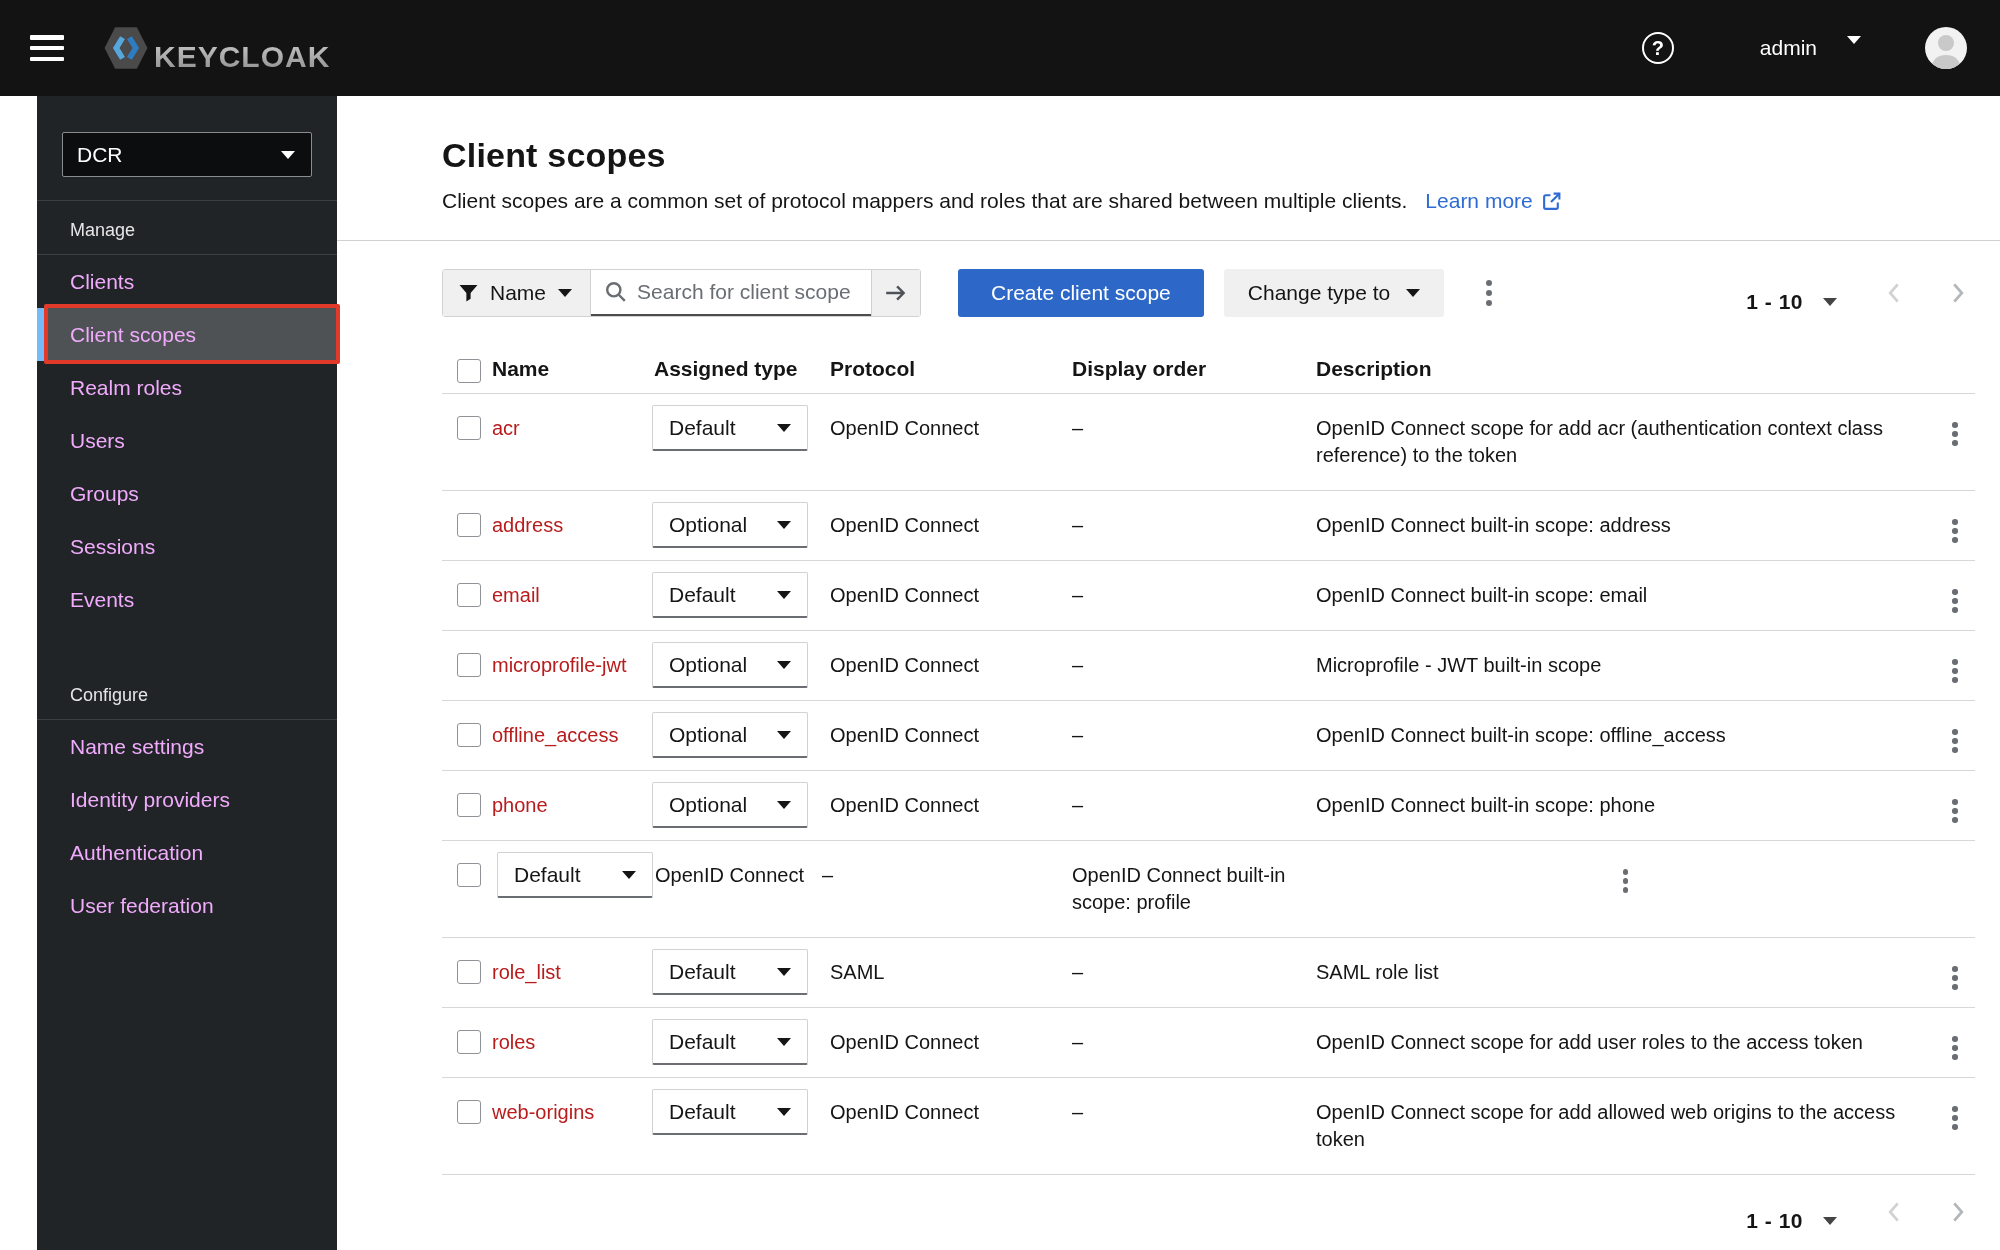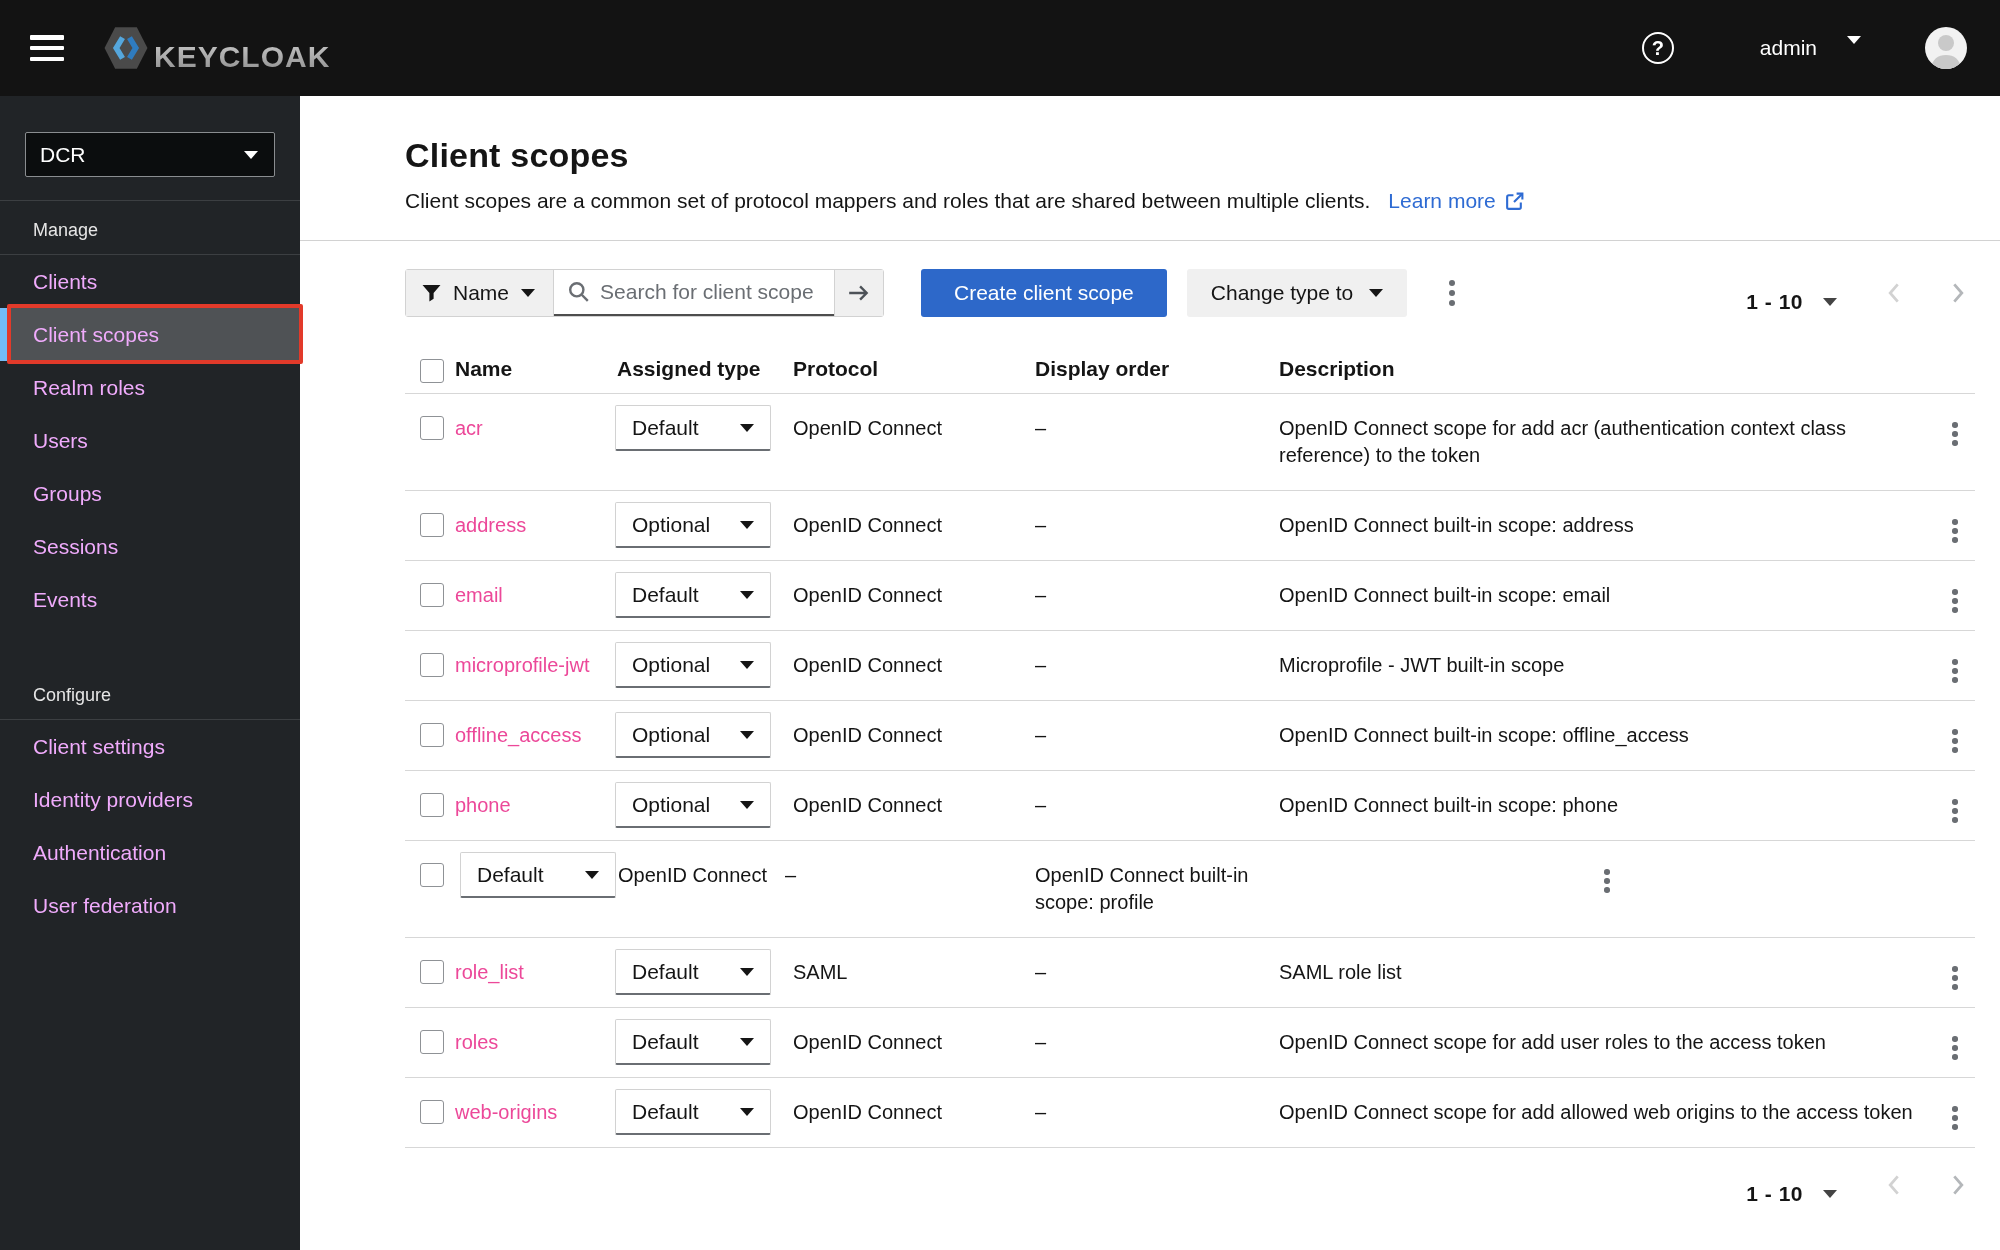--- a/index.html
+++ b/index.html
@@ -14,21 +14,21 @@
   .brand-text { color:#a9a9a9; font-size:30px; font-weight:700; letter-spacing:1px; background:linear-gradient(180deg,#c9c9c9,#8d8d8d); -webkit-background-clip:text; background-clip:text; -webkit-text-fill-color:transparent; }
   .topbar-right { margin-left:auto; display:flex; align-items:center; }
   .help-icon { width:32px; height:32px; border:2.5px solid #fff; border-radius:50%; color:#fff; font-size:20px; font-weight:700; display:flex; align-items:center; justify-content:center; margin-right:86px; cursor:pointer; }
   .user-menu { display:flex; gap:30px; cursor:pointer; }
   .user-name { color:#fff; font-size:21px; }
   .caret { width:0; height:0; border-left:7px solid transparent; border-right:7px solid transparent; border-top:8px solid #fff; display:inline-block; }
   .caret.dark { border-top-color:#151515; }
   .avatar { width:42px; height:42px; border-radius:50%; background:#f2f2f2; margin-left:64px; overflow:hidden; display:flex; align-items:center; justify-content:center; }
 
   
-  .shell { flex:1; display:flex; min-height:0; }
+  .shell { flex:1; display:flex; min-height:0;padding-left:37px; }
 
   
   .sidebar { width:300px; background:#212427; flex-shrink:0; display:flex; flex-direction:column; color:#fff; }
   .realm-select { margin:36px 25px 0 25px; height:45px; background:#0b0d0e; border:1px solid #8a8d90; border-radius:2px; display:flex; align-items:center; justify-content:space-between; padding:0 16px 0 14px; cursor:pointer; }
   .realm-select span { font-size:21px; color:#fff; }
   .sidebar-divider { height:1px; background:#3c3f42; margin-top:23px; }
   .nav-group-label { padding:19px 0 13px 33px; font-size:18px; color:#e6e6e6; }
   .nav-group-underline { height:1px; background:#3c3f42; }
   .nav-item { position:relative; height:53px; display:flex; align-items:center; padding-left:33px; font-size:21px; color:#f0abfc; cursor:pointer; }
   .nav-item.active { background:#4f5255; }
@@ -69,21 +69,21 @@
 
   
   .table { margin:30px 25px 0 105px; }
   .tr { display:grid; grid-template-columns:50px 155px 175px 250px 244px 1fr 40px; border-bottom:1px solid #d7d7d7; align-items:start; }
   .thead .th { font-size:21px; font-weight:700; color:#151515; padding:10px 0 12px 0; }
   .th.c-type { padding-left:7px; } .th.c-proto { padding-left:8px; }
   .td { font-size:20px; color:#151515; line-height:27px; padding:21px 12px 21px 0; }
   .cb-cell { padding:22px 0 0 15px; }
   .checkbox { width:24px; height:24px; background:#fff; border:1.5px solid #8f9296; border-radius:3px; cursor:pointer; }
   .thead .cb-cell { padding-top:12px; }
-  .name-link { color:#ec4899; text-decoration:none; cursor:pointer; overflow-wrap:break-word;text-align:right; }
+  .name-link { color:#b91c1c; text-decoration:none; cursor:pointer; overflow-wrap:break-word;text-align:right; }
   .type-cell { padding:11px 0 0 5px; }
   .pf-select { width:156px; height:46px; background:#fff; border:1px solid #d2d2d2; border-bottom:2px solid #6a6e73; border-radius:2px; display:flex; align-items:center; justify-content:space-between; padding:0 16px; cursor:pointer; }
   .pf-select span { font-size:21px; color:#151515; }
   .proto-cell { padding-left:8px; }
   .kebab-cell { padding-top:24px; display:flex; justify-content:center; }
   .row-kebab { display:flex; flex-direction:column; gap:3.5px; cursor:pointer; padding:4px 8px; }
   .row-kebab i { width:5.5px; height:5.5px; border-radius:50%; background:#6a6e73; }
 </style>
 </head>
 <body>
@@ -150,21 +150,21 @@
           <div class="nav-item">
             <span>Sessions</span>
           </div>
           <div class="nav-item">
             <span>Events</span>
           </div>
           <div class="group-gap"></div>
           <div class="nav-group-label">Configure</div>
           <div class="nav-group-underline"></div>
           <div class="nav-item">
-            <span>Client settings</span>
+            <span>Name settings</span>
           </div>
           <div class="nav-item">
             <span>Identity providers</span>
           </div>
           <div class="nav-item">
             <span>Authentication</span>
           </div>
           <div class="nav-item">
             <span>User federation</span>
           </div>

